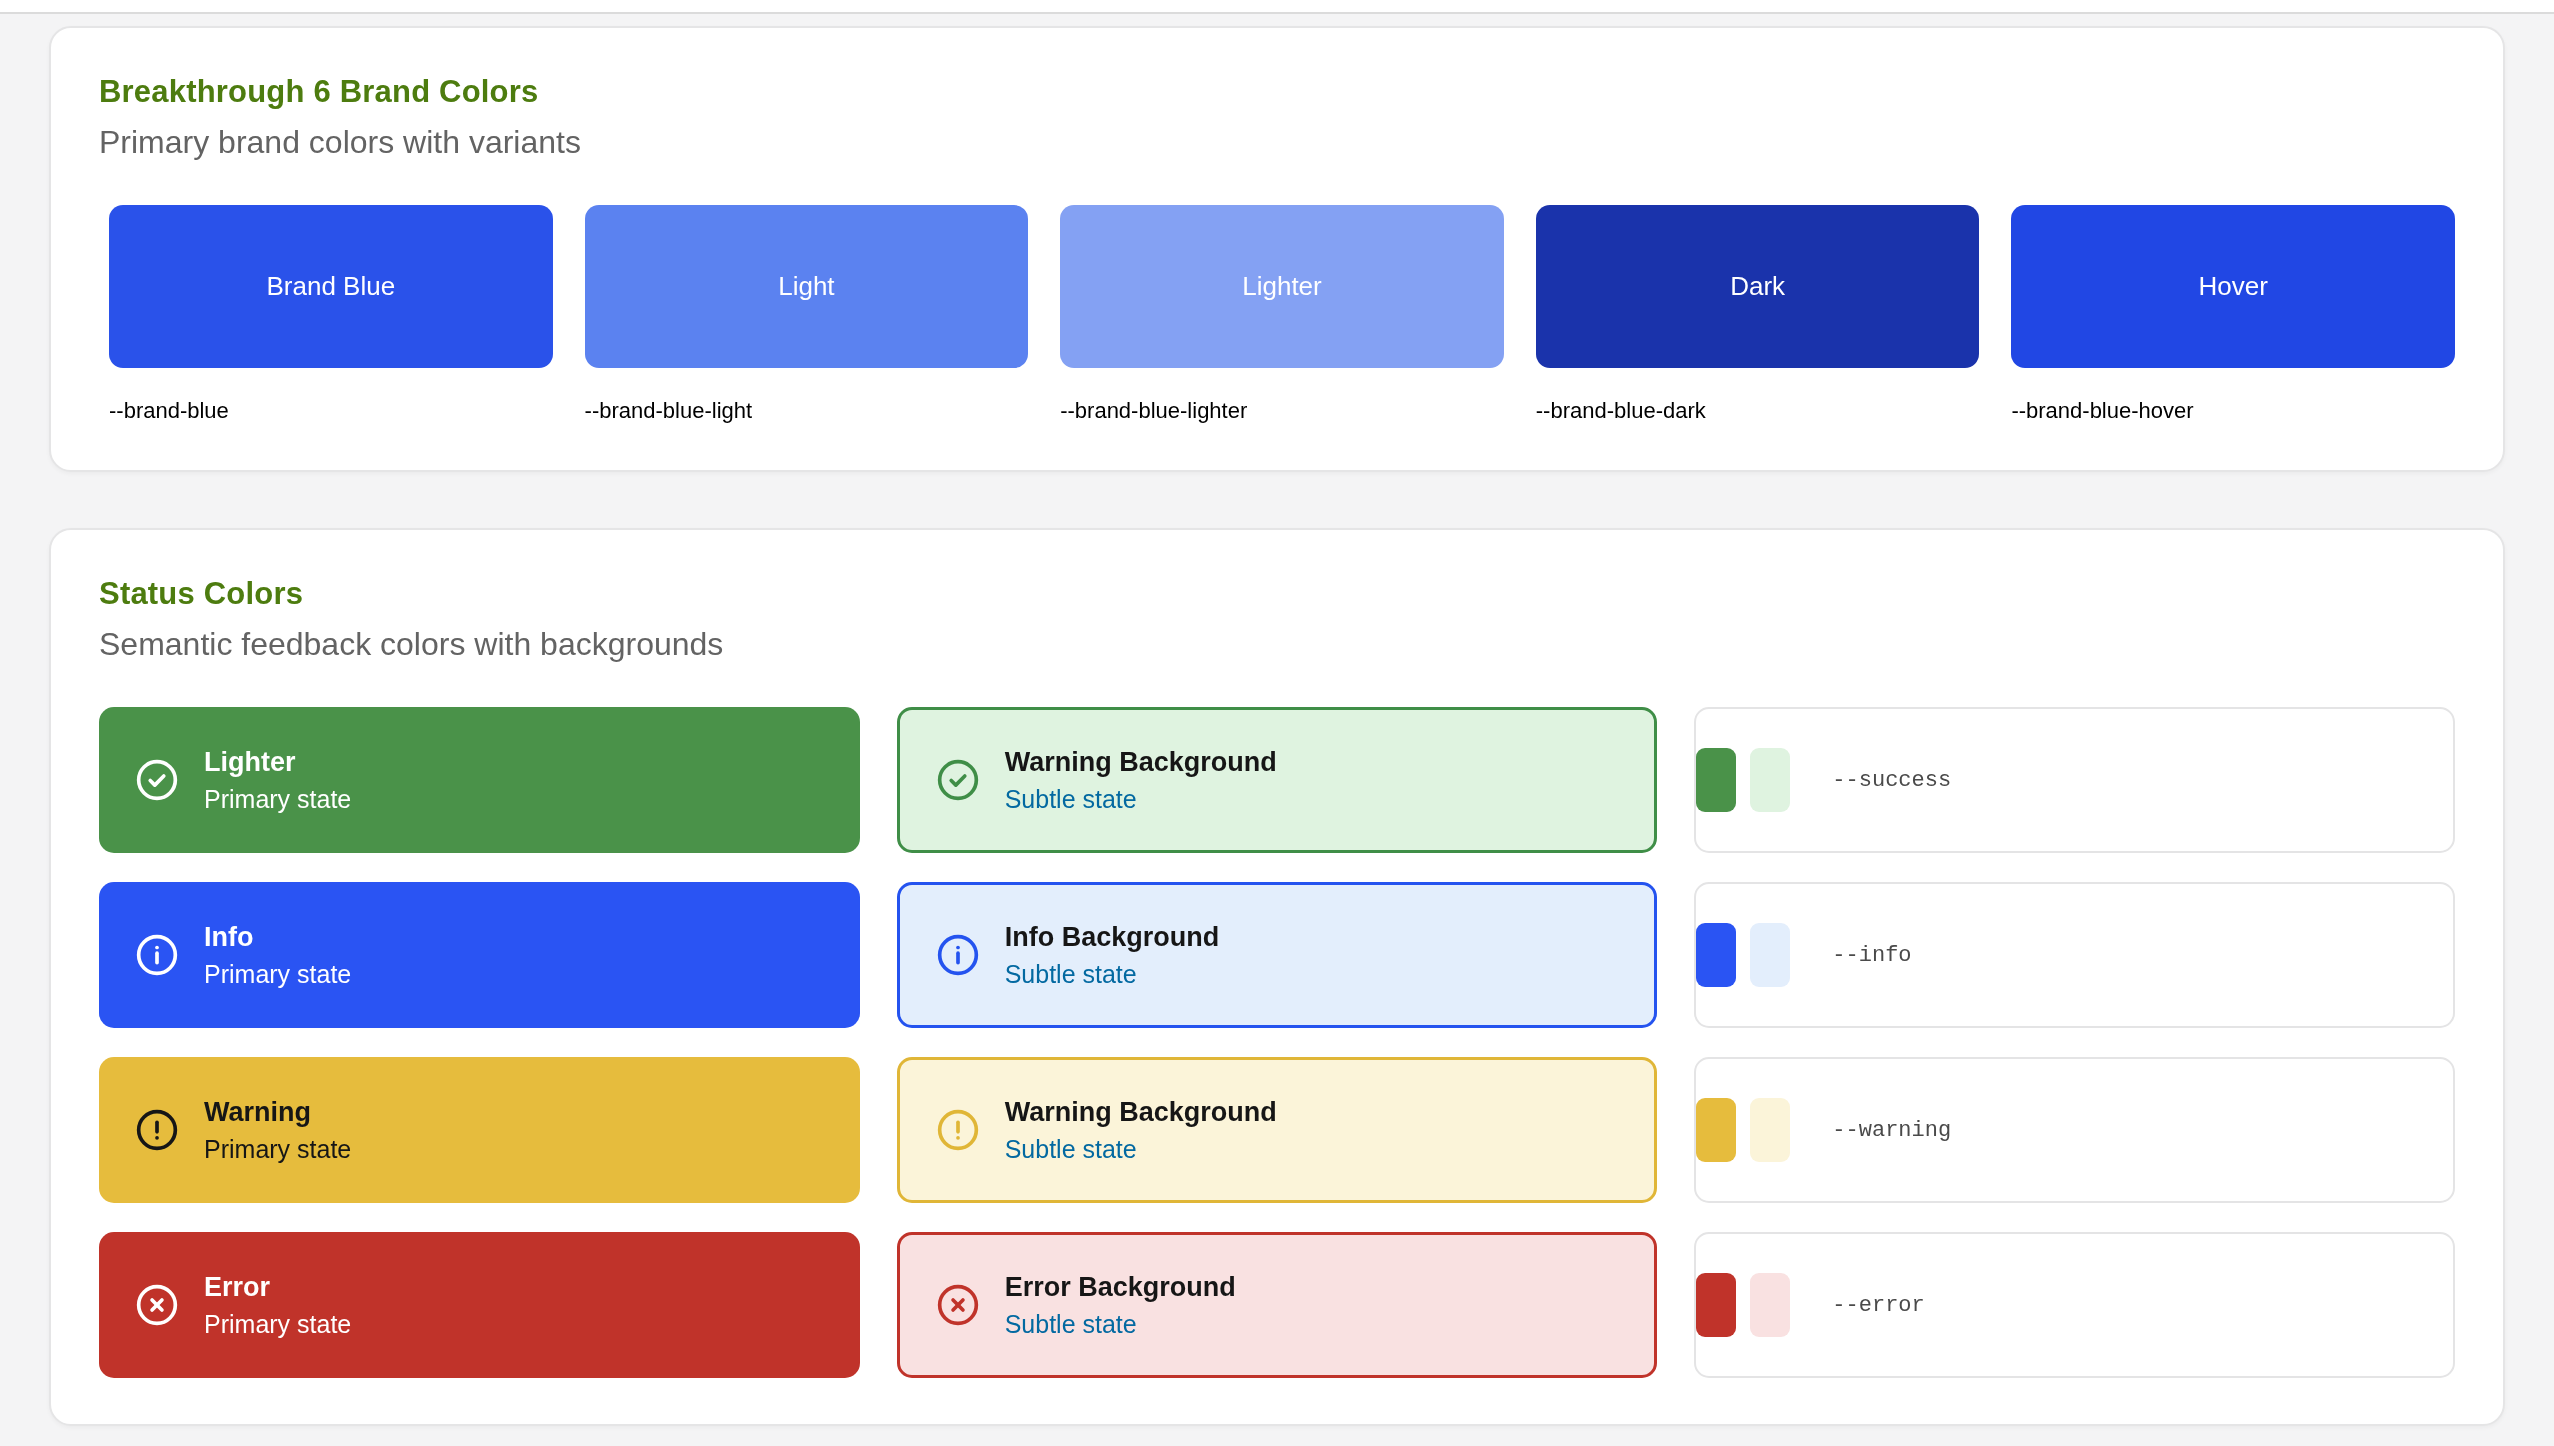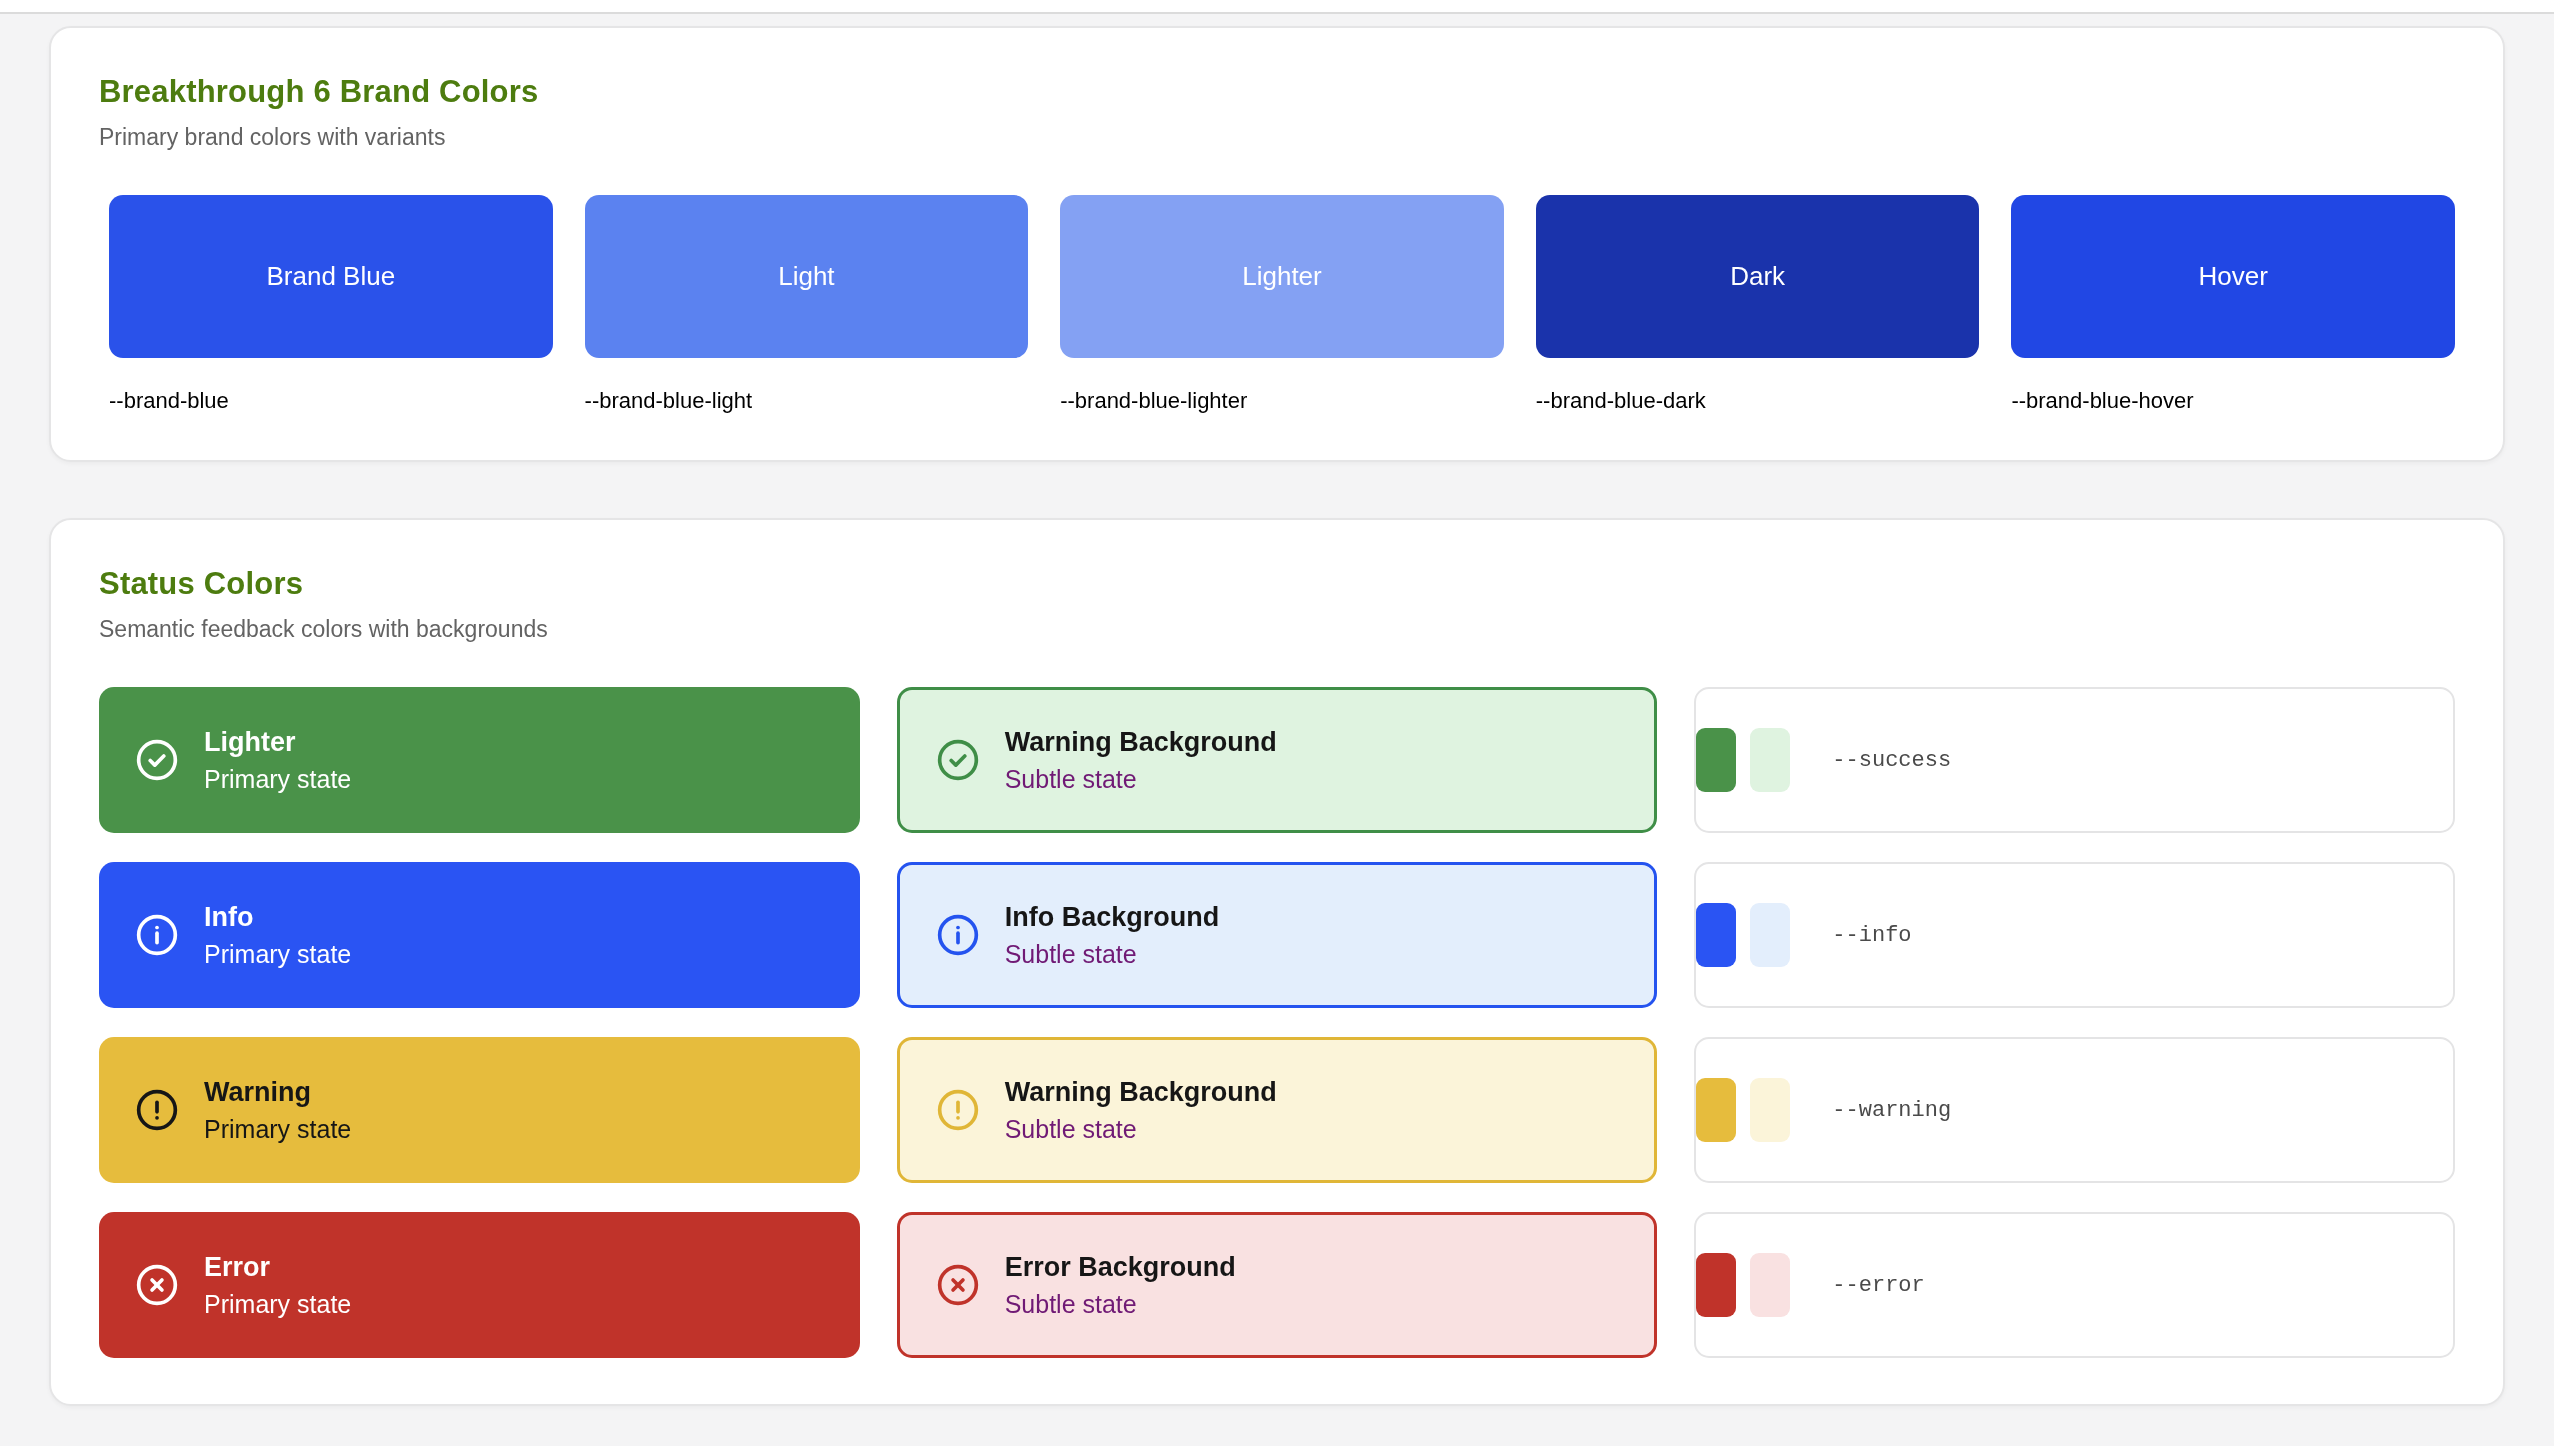--- a/index.html
+++ b/index.html
@@ -27,21 +27,21 @@
   }
   .card.status { margin-top: 56px; }
 
   .card-title {
     font-size: 31px;
     font-weight: 700;
     color: #4d7c0f;
     letter-spacing: 0.2px;
   }
   .card-sub {
-    font-size: 23px;
+    font-size: 32px;
     font-weight: 400;
     color: #636363;
     margin-top: 14px;
   }
 
   
   .brand-grid {
     display: grid;
     grid-template-columns: repeat(5, 1fr);
     gap: 32px;
@@ -93,21 +93,21 @@
     width: 44px;
     height: 44px;
     flex: none;
     margin-right: 25px;
     display: block;
   }
   .t1 { font-size: 27px; font-weight: 700; line-height: 1.15; }
   .t2 { font-size: 25px; margin-top: 8px; line-height: 1.1; }
   .pcard .t1, .pcard .t2 { color: var(--tc, #ffffff); }
   .bcard .t1 { color: #161616; }
-  .bcard .t2 { color: #701a75; }
+  .bcard .t2 { color: #0369a1; }
 
   .scard {
     height: 146px;
     border-radius: 15px;
     background: #ffffff;
     border: 2px solid #e4e4e5;
     display: flex;
     align-items: center;
   }
   .mini {

